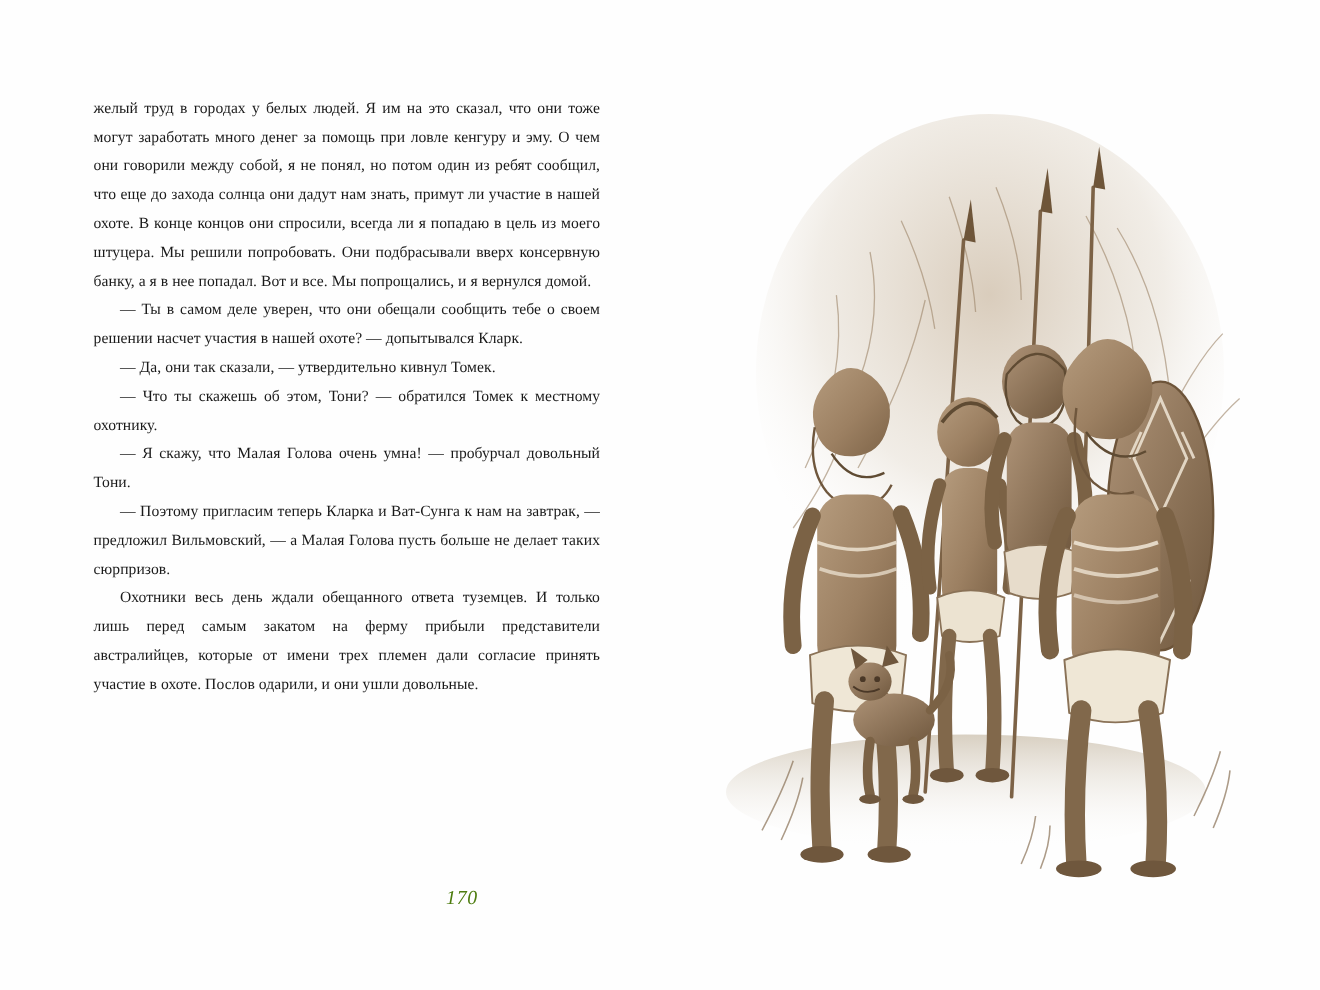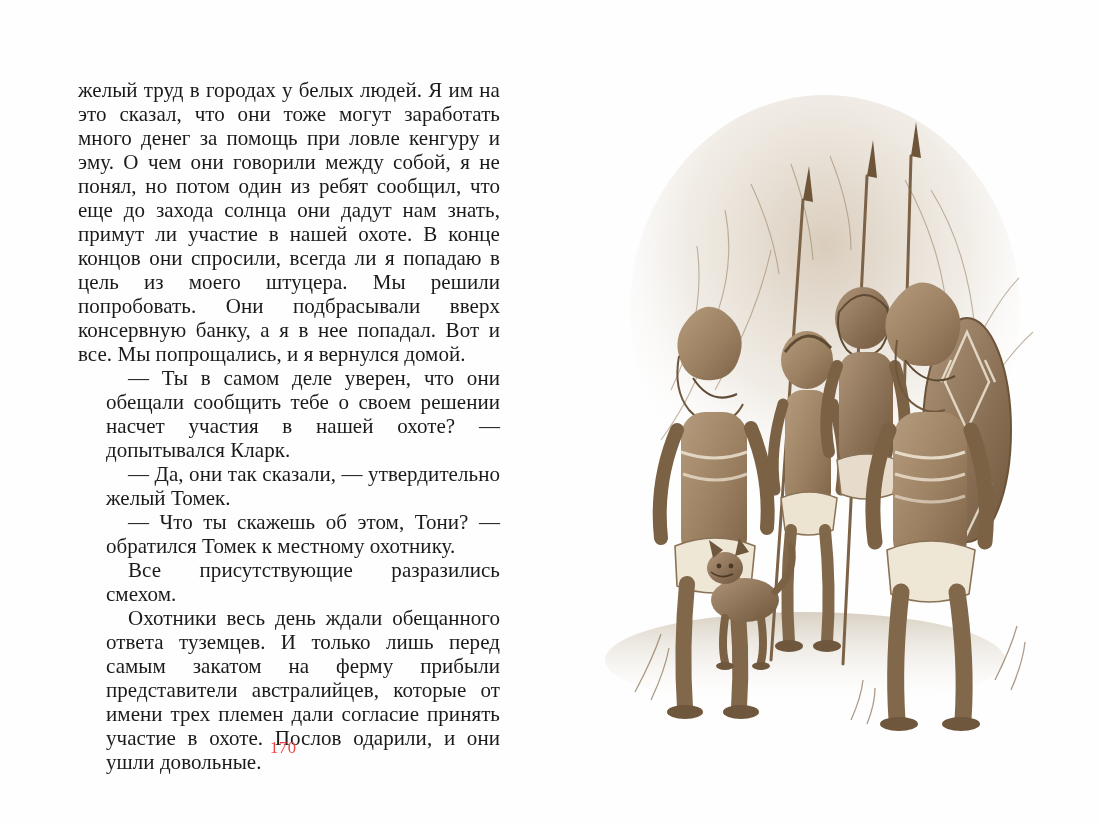--- a/index.html
+++ b/index.html
@@ -25,44 +25,44 @@
   
   .text-column {
     position: absolute;
     left: 78px;
     top: 78px;
     width: 422px;
   }
 
   .para {
     margin: 0;
-    font-size: 21px;
+    font-size: 13px;
     line-height: 24.0px;
     text-align: justify;
     text-justify: inter-word;
     -webkit-hyphens: manual;
     hyphens: manual;
     letter-spacing: 0.05px;
   }
   .para.indent {
     text-indent: 22px;
-    margin-left: 28px;
   }
 
   .folio {
     position: absolute;
     left: 78px;
     top: 738px;
     width: 422px;
     font-size: 16.5px;
     letter-spacing: 0.6px;
-    text-align: left;
+    text-align: center;
     padding-left: 192px;
     box-sizing: border-box;
-    color: #ef4444;
+    color: #4d7c0f;
+    font-style: italic;
   }
 
   
   .illustration {
     position: absolute;
     left: 575px;
     top: 60px;
     width: 480px;
     height: 680px;
   }
@@ -73,23 +73,24 @@
   }
 </style>
 </head>
 <body>
 
 <div class="page">
 
   <div class="text-column">
     <p class="para">желый труд в городах у белых людей. Я им на это сказал, что они тоже могут заработать много денег за помощь при ловле кенгуру и эму. О чем они говорили между собой, я не понял, но потом один из ребят сообщил, что еще до захода солнца они дадут нам знать, примут ли участие в нашей охоте. В конце концов они спросили, всегда ли я попадаю в цель из моего штуцера. Мы решили попробовать. Они подбрасывали вверх консервную банку, а я в нее попадал. Вот и все. Мы попрощались, и я вернулся домой.</p>
     <p class="para indent">— Ты в самом деле уверен, что они обещали сообщить тебе о своем решении насчет участия в нашей охоте? — допытывался Кларк.</p>
-    <p class="para indent">— Да, они так сказали, — утвердительно желый Томек.</p>
+    <p class="para indent">— Да, они так сказали, — утвердительно кивнул Томек.</p>
     <p class="para indent">— Что ты скажешь об этом, Тони? — обратился Томек к местному охотнику.</p>
-    <p class="para indent">Все присутствующие разразились смехом.</p>
+    <p class="para indent">— Я скажу, что Малая Голова очень умна! — пробурчал довольный Тони.</p>
+    <p class="para indent">— Поэтому пригласим теперь Кларка и Ват-Сунга к нам на завтрак, — предложил Вильмовский, — а Малая Голова пусть больше не делает таких сюрпризов.</p>
     <p class="para indent">Охотники весь день ждали обещанного ответа туземцев. И только лишь перед самым закатом на ферму прибыли представители австралийцев, которые от имени трех племен дали согласие принять участие в охоте. Послов одарили, и они ушли довольные.</p>
   </div>
 
   <div class="folio">170</div>
 
   <div class="illustration">
     <svg viewBox="0 0 480 680" xmlns="http://www.w3.org/2000/svg" aria-hidden="true">
       <defs>
         <linearGradient id="skin" x1="0" y1="0" x2="1" y2="1">
           <stop offset="0%" stop-color="#b59b7d"></stop>

